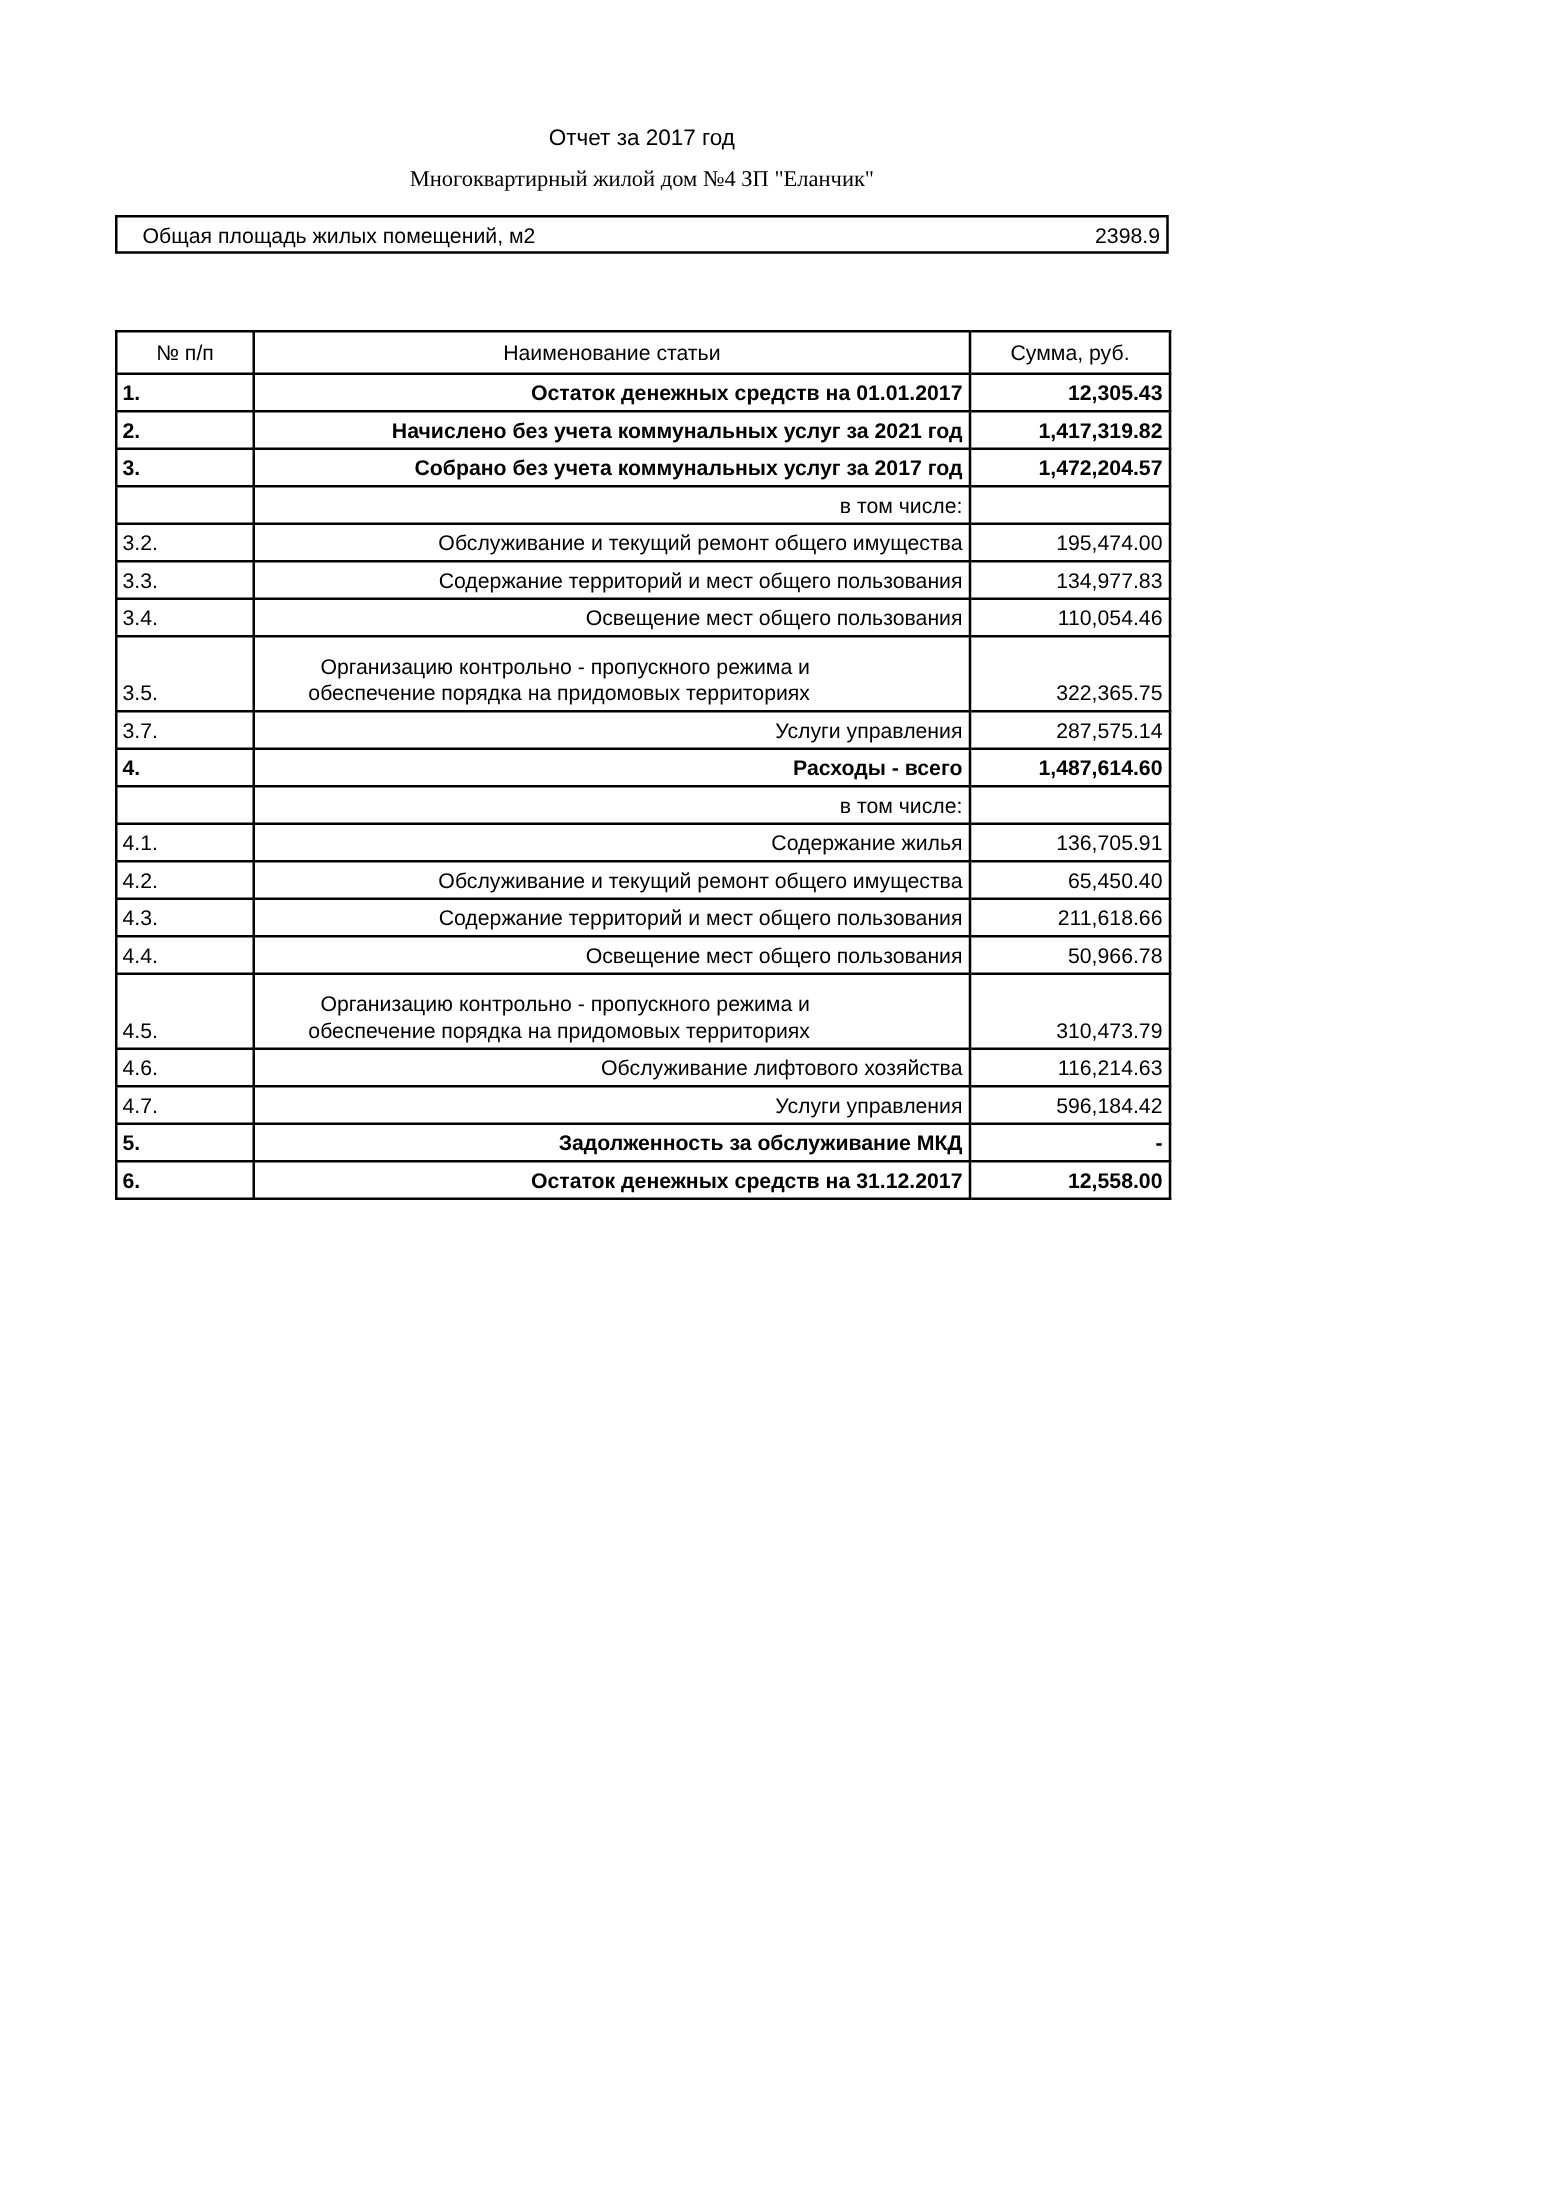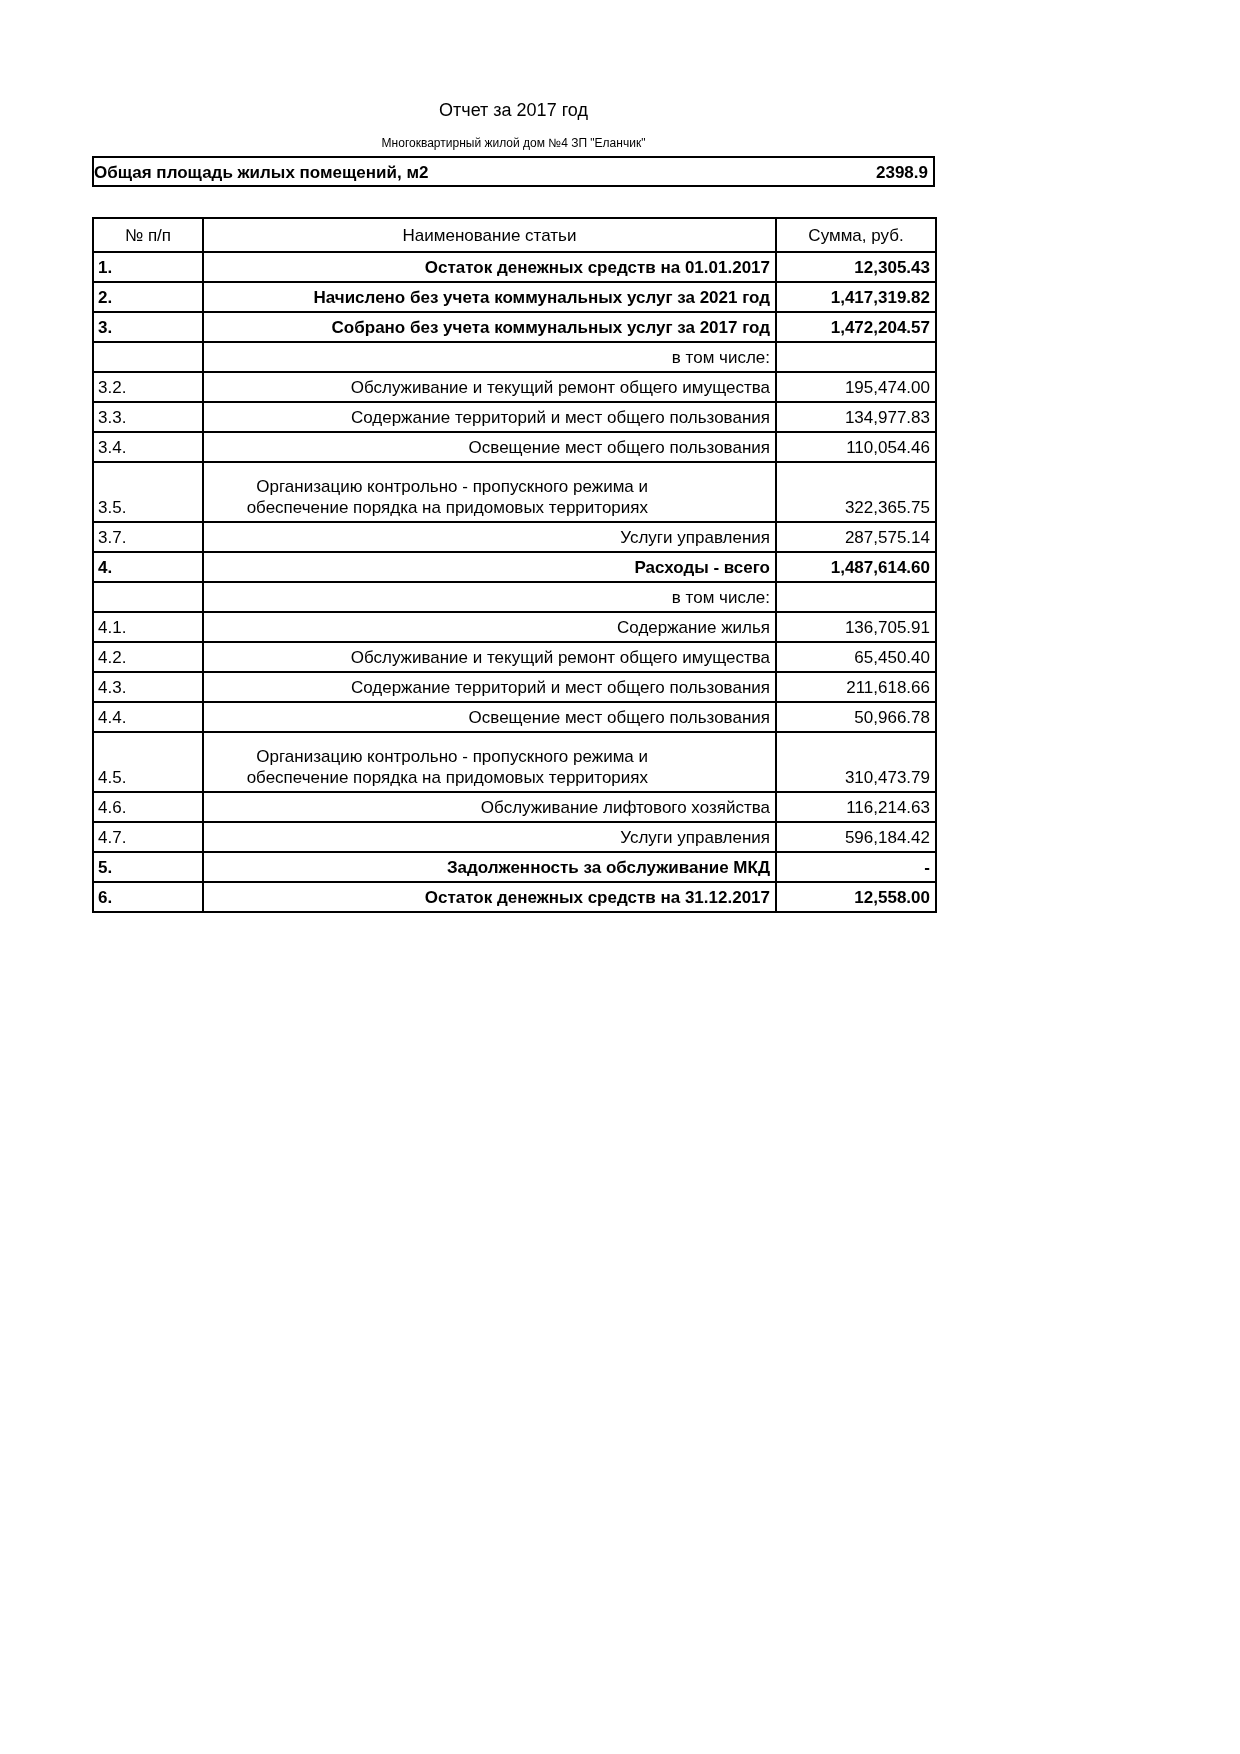--- a/index.html
+++ b/index.html
@@ -24,37 +24,37 @@
   }
   .titles {
     padding-top: 99px;
     text-align: center;
   }
   .doc-title {
     font-size: 18px;
     line-height: 22px;
   }
   .doc-subtitle {
-    font-size: 12px;
+    font-size: 18px;
     line-height: 22px;
     margin-top: 11px;
+    font-family: Liberation Serif, serif;
   }
   .area-box {
-    margin-top: 2px;
+    margin-top: 18px;
     border: 2px solid #000;
     height: 31px;
     display: flex;
     justify-content: space-between;
     align-items: flex-end;
-    padding: 0 5px 2px 0;
+    padding: 0 5px 2px 20px;
     font-size: 17px;
-    font-weight: bold;
   }
   table.report {
-    margin-top: 30px;
+    margin-top: 61px;
     border-collapse: collapse;
     width: 843px;
     table-layout: fixed;
   }
   table.report col.c1 { width: 110px; }
   table.report col.c2 { width: 573px; }
   table.report col.c3 { width: 160px; }
   table.report th, table.report td {
     border: 2px solid #000;
     font-size: 17px;

